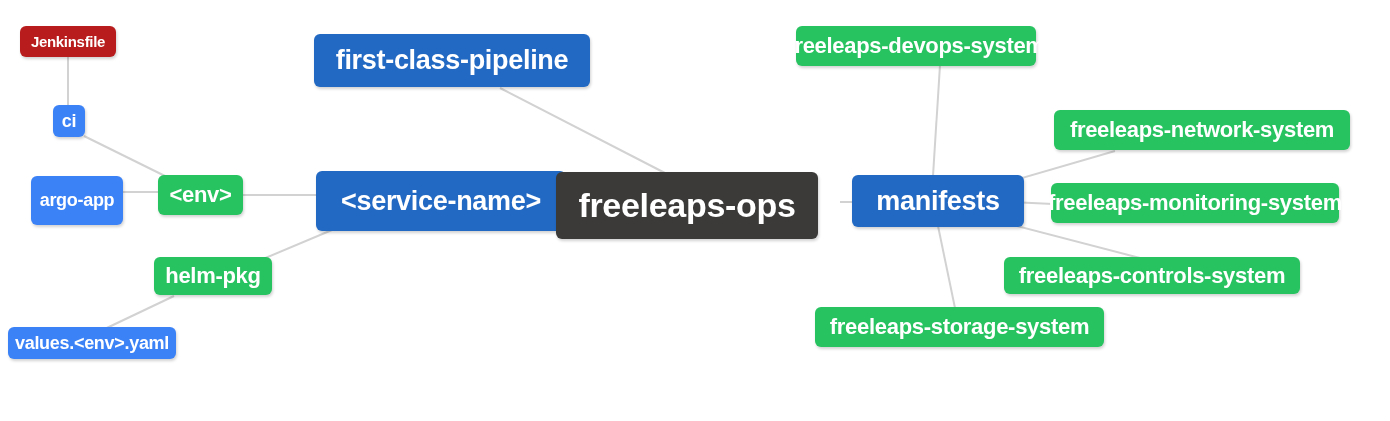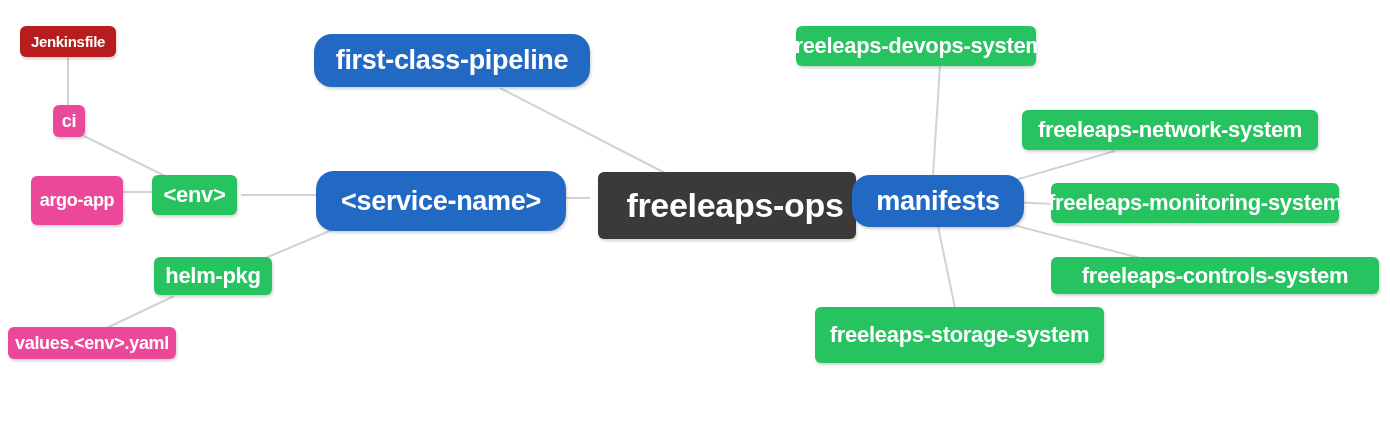--- a/index.html
+++ b/index.html
@@ -9,40 +9,40 @@
     font-family:"Liberation Sans", sans-serif;
   }
   #edge-layer{position:absolute;left:0;top:0;width:1390px;height:421px;}
   #edge-layer line{stroke:#d2d2d2;stroke-width:2;}
   .node{
     position:absolute;display:flex;align-items:center;justify-content:center;
     color:#ffffff;border-radius:6px;font-weight:bold;white-space:nowrap;
     letter-spacing:-0.3px;box-shadow:1px 2px 3px rgba(0,0,0,0.18);cursor:pointer;
   }
   .lv-root{background:#3b3a39;font-size:34px;}
-  .lv-1{background:#2269c3;font-size:27px;border-radius:18px;}
+  .lv-1{background:#2269c3;font-size:27px;}
   .lv-2{background:#27c360;font-size:22px;}
-  .lv-3{background:#ec4899;font-size:18px;}
+  .lv-3{background:#3b82f6;font-size:18px;}
   .lv-4{background:#b91c1c;font-size:15px;}
 
   #n-jenkinsfile{left:20px;top:26px;width:96px;height:31px;}
   #n-ci{left:53px;top:105px;width:32px;height:32px;}
   #n-argo-app{left:31px;top:176px;width:92px;height:49px;}
-  #n-env{left:152px;top:175px;width:85px;height:40px;}
+  #n-env{left:158px;top:175px;width:85px;height:40px;}
   #n-helm-pkg{left:146px;top:257px;width:118px;height:38px;margin-left:8px;}
   #n-values{left:8px;top:327px;width:168px;height:32px;}
   #n-service{left:316px;top:171px;width:250px;height:60px;}
   #n-pipeline{left:314px;top:34px;width:276px;height:53px;}
-  #n-root{left:598px;top:172px;width:242px;height:67px;padding-left:16px;}
+  #n-root{left:556px;top:172px;width:262px;height:67px;}
   #n-manifests{left:852px;top:175px;width:172px;height:52px;}
   #n-devops{left:796px;top:26px;width:240px;height:40px;}
-  #n-network{left:1022px;top:110px;width:296px;height:40px;}
+  #n-network{left:1054px;top:110px;width:296px;height:40px;}
   #n-monitoring{left:1051px;top:183px;width:288px;height:40px;}
-  #n-controls{left:1051px;top:257px;width:328px;height:37px;}
-  #n-storage{left:815px;top:307px;width:289px;height:56px;text-align:right;}
+  #n-controls{left:1004px;top:257px;width:296px;height:37px;}
+  #n-storage{left:815px;top:307px;width:289px;height:40px;text-align:right;}
 </style>
 </head>
 <body>
 
 <svg id="edge-layer" xmlns="http://www.w3.org/2000/svg" viewBox="0 0 1390 421">
   <line x1="68" y1="55" x2="68" y2="106"></line>
   <line x1="84" y1="136" x2="167" y2="177"></line>
   <line x1="121" y1="192" x2="160" y2="192"></line>
   <line x1="241" y1="195" x2="318" y2="195"></line>
   <line x1="263" y1="259" x2="351" y2="222"></line>

